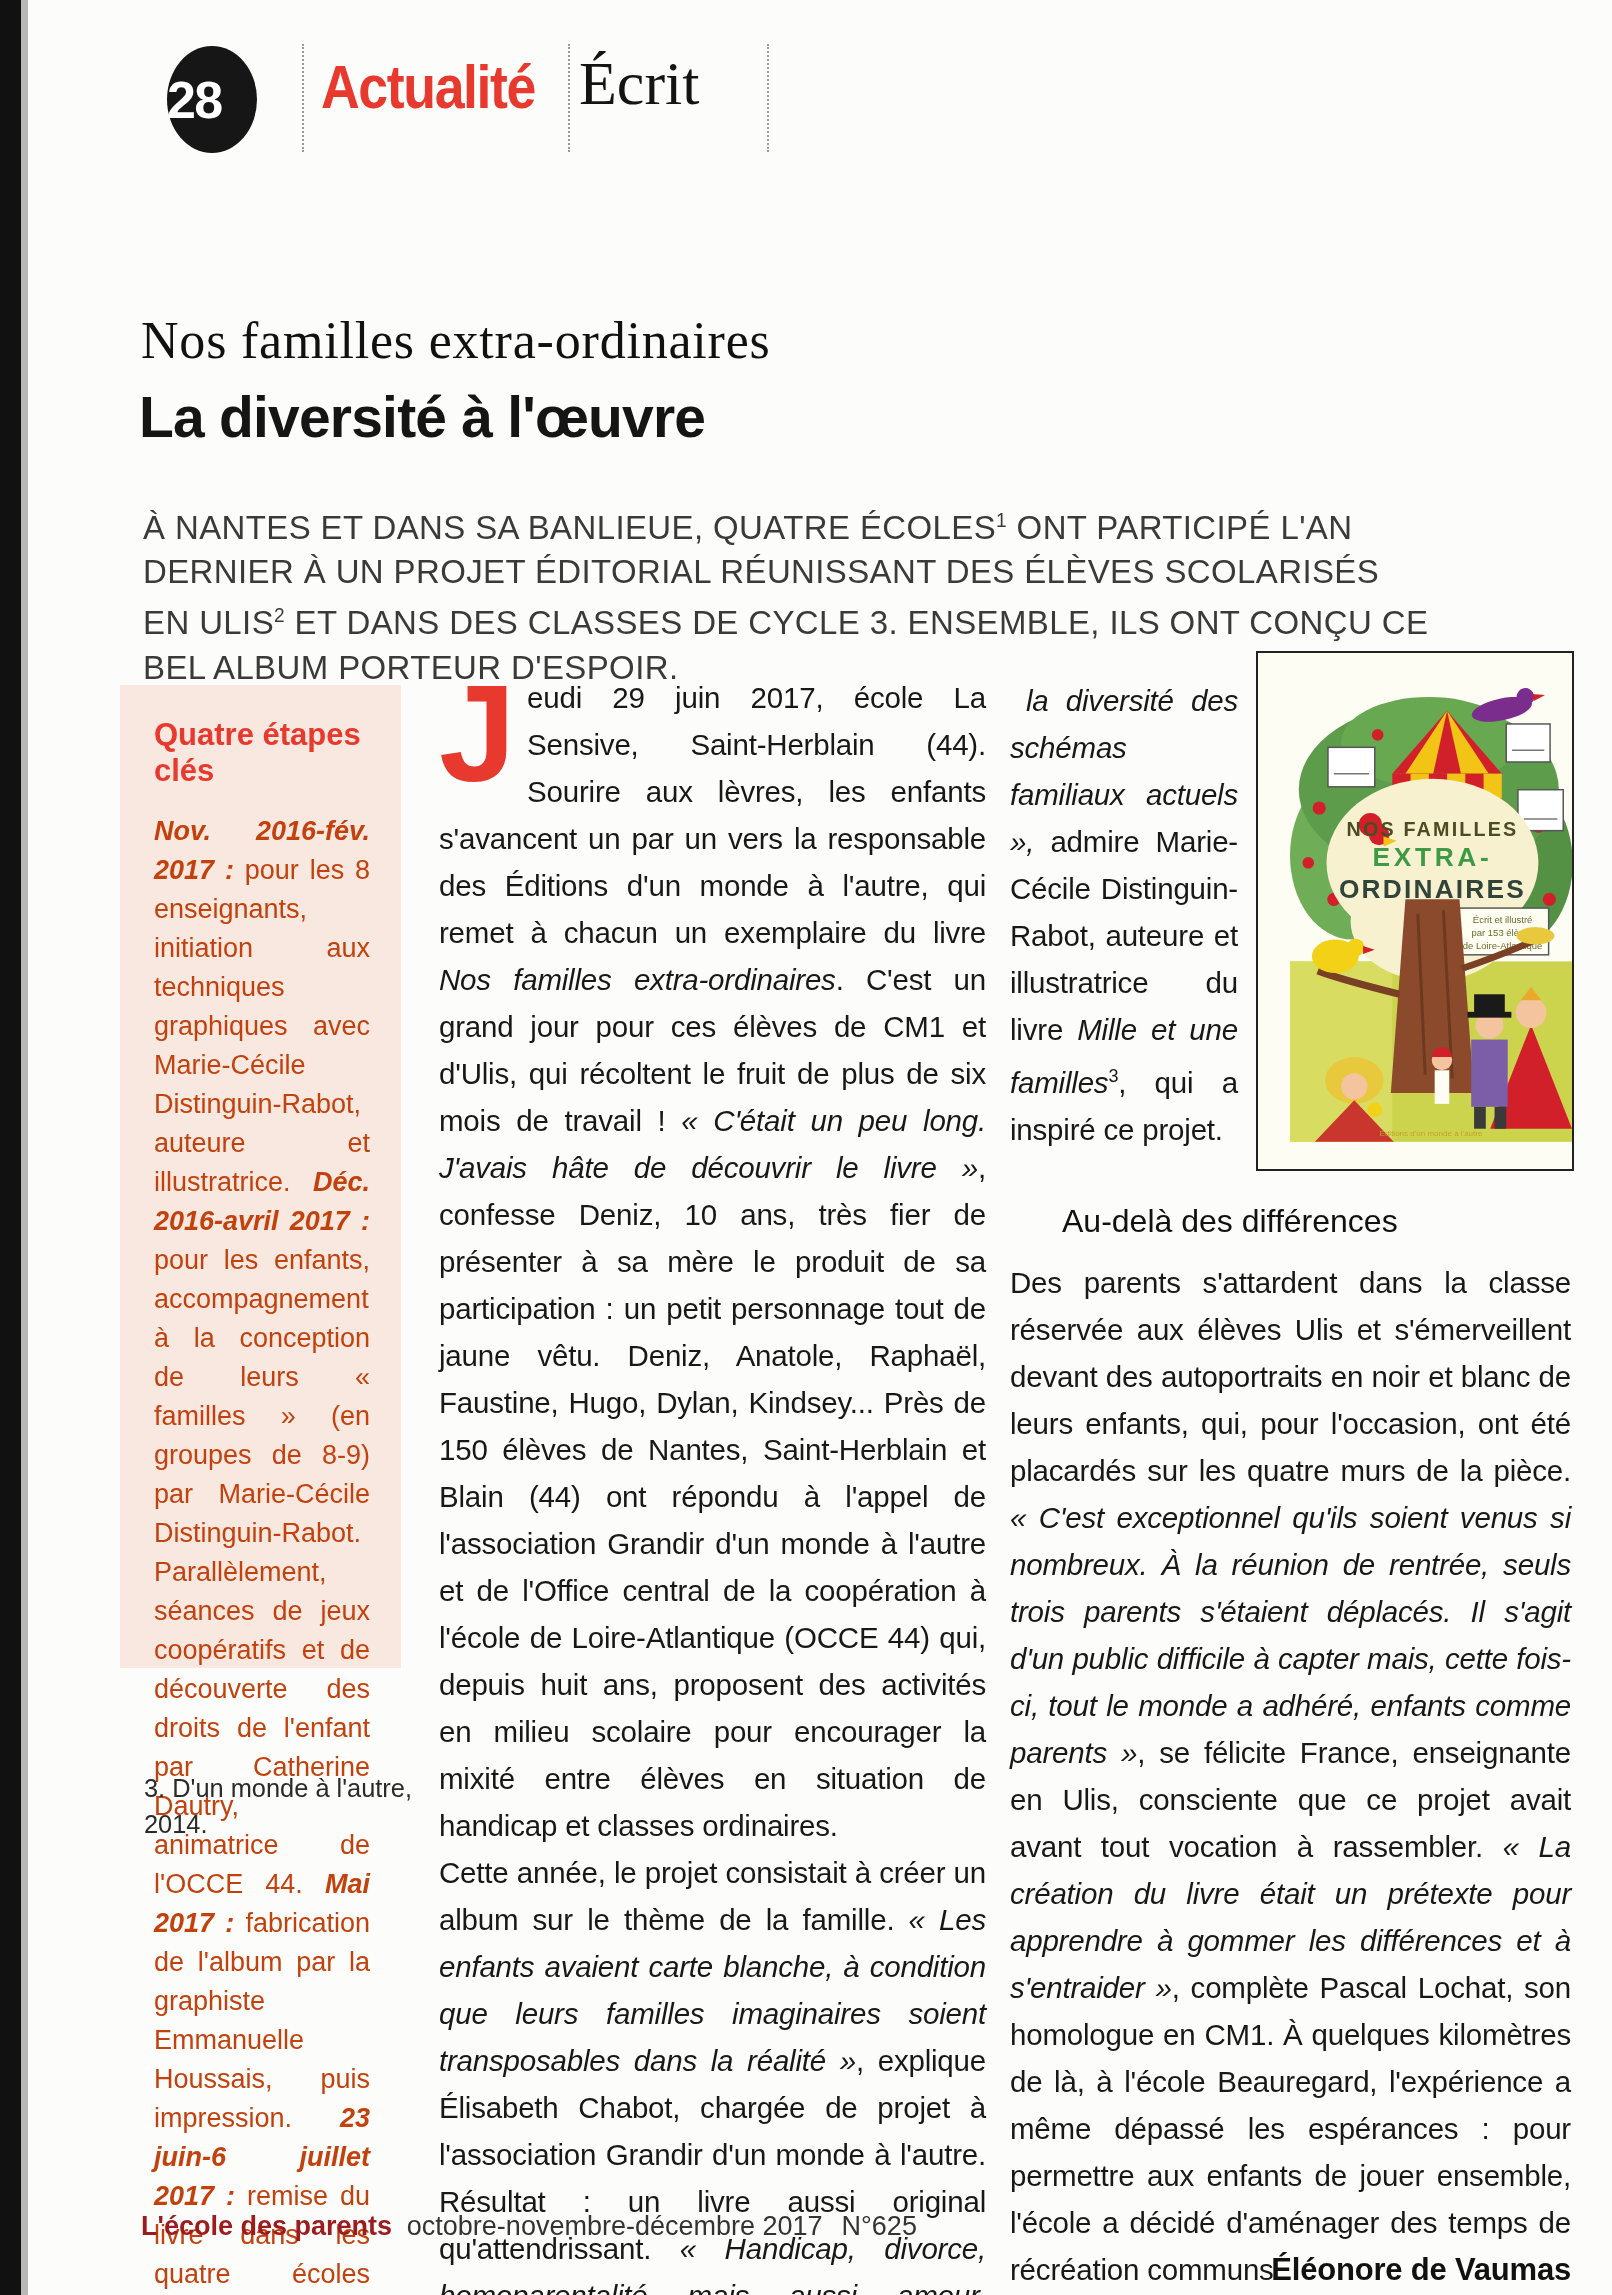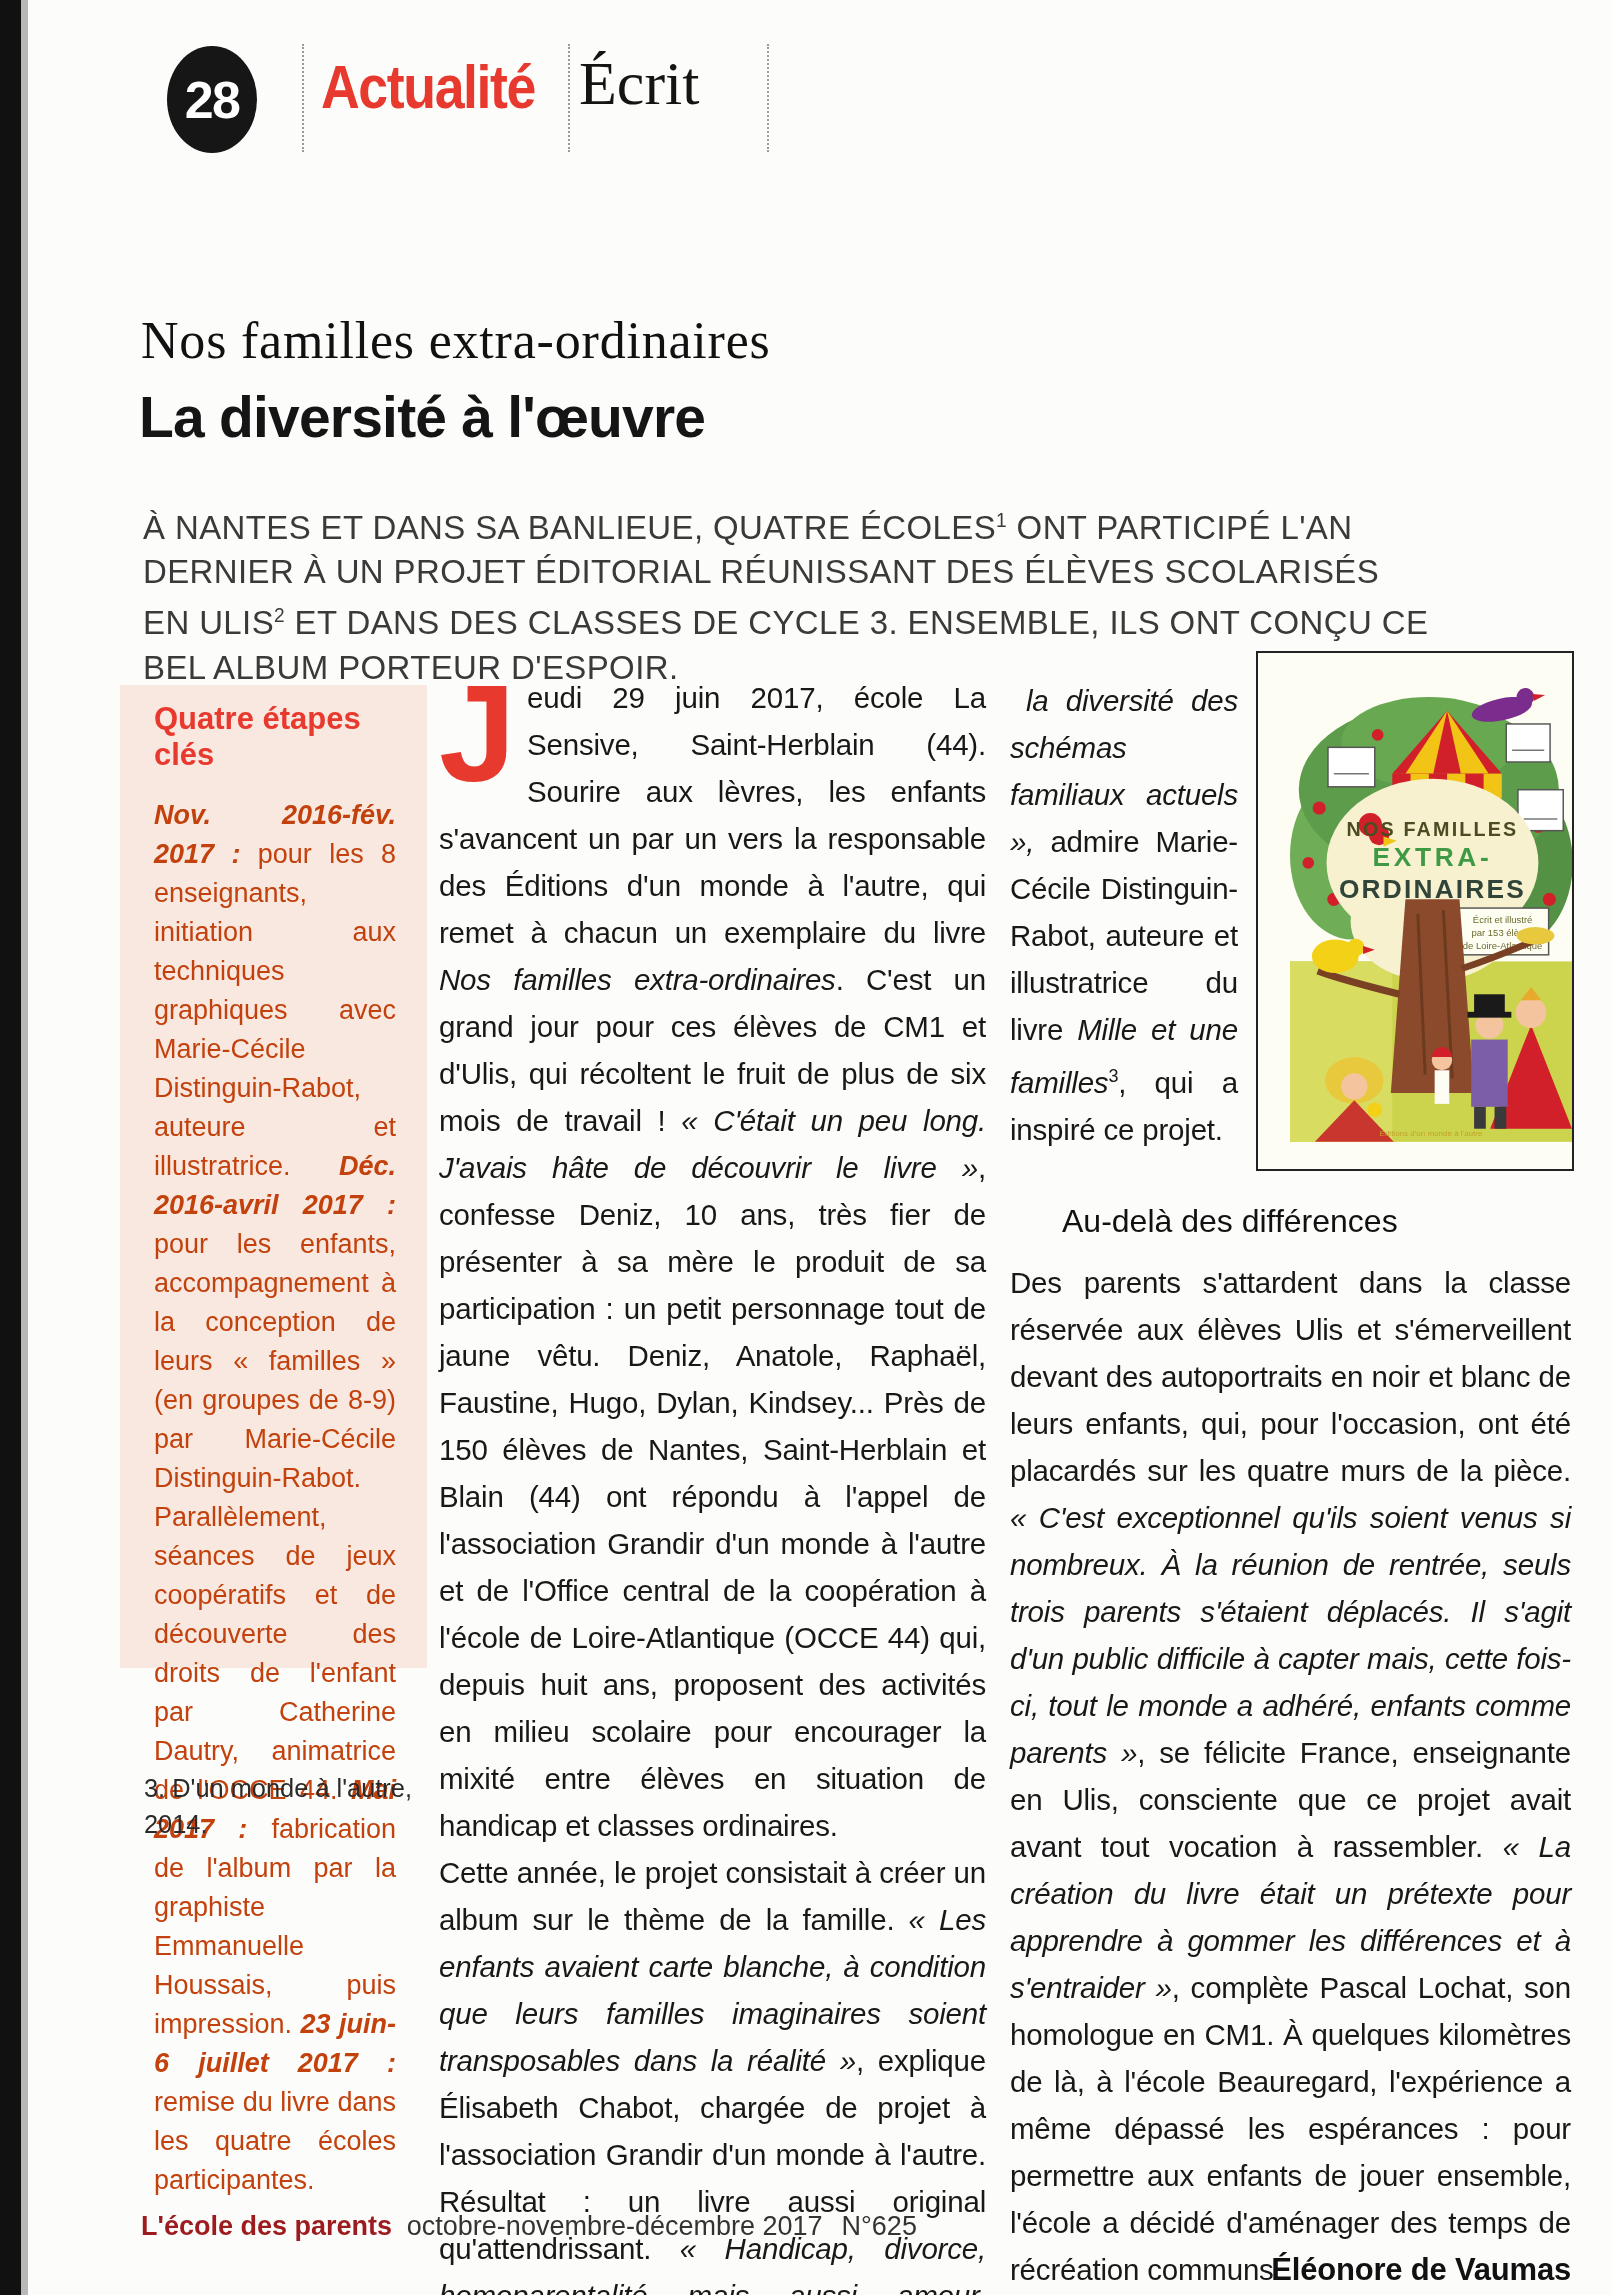--- a/index.html
+++ b/index.html
@@ -4,41 +4,41 @@
 <style>
   html,body{margin:0;padding:0;background:#e8e8e6;}
   #page{position:relative;width:1613px;height:2295px;background:#fcfcfa;overflow:hidden;
         font-family:"Liberation Sans",sans-serif;color:#1c1c1c;}
   
   .scan-edge{position:absolute;left:0;top:0;width:21px;height:2295px;background:#111;}
   .scan-edge2{position:absolute;left:21px;top:0;width:6.6px;height:2295px;background:#8a8a88;opacity:.6;}
 
   
   .page-badge{position:absolute;left:167px;top:46px;width:90px;height:107px;background:#161616;
-              border-radius:50%;display:flex;align-items:center;justify-content:center;}
+              border-radius:50%;display:flex;align-items:center;justify-content:flex-start;}
   .page-badge span{color:#fff;font-size:52px;font-weight:bold;letter-spacing:-1.6px;}
   .vrule{position:absolute;top:44px;height:108px;width:0;border-left:2.5px dotted #9a9a9a;}
   .vr1{left:302px;} .vr2{left:568px;} .vr3{left:767px;}
   .kicker-section{position:absolute;left:321px;top:52px;font-size:61px;font-weight:800;
                   color:#e8392e;transform:scaleX(.88);transform-origin:left top;letter-spacing:-1.6px;}
   .kicker-sub{position:absolute;left:579px;top:48px;font-size:62px;color:#141414;
               font-family:"Liberation Serif",serif;}
 
   
   .title-serif{position:absolute;left:141px;top:311px;font-size:52px;font-weight:400;
                font-family:"Liberation Serif",serif;color:#111;letter-spacing:0.8px;}
   .title-bold{position:absolute;left:139px;top:384px;font-size:57px;font-weight:800;
               color:#151515;letter-spacing:-0.8px;}
   .standfirst{position:absolute;left:143px;top:498px;width:1328px;font-size:34px;line-height:44px;
               color:#3a3a3a;letter-spacing:0.4px;transform:scaleX(.97);transform-origin:left top;}
   .standfirst sup{font-size:19.7px;}
 
   
-  .sidebar{position:absolute;left:120px;top:685px;width:307px;height:983px;background:#f8e8e0;
-           box-sizing:border-box;padding:16px 31px 0 34px;}
+  .sidebar{position:absolute;left:120px;top:685px;width:281px;height:983px;background:#f8e8e0;
+           box-sizing:border-box;padding:32px 31px 0 34px;}
   .sidebar h3{margin:0 0 23px 0;font-size:31px;color:#e8392e;font-weight:800;}
   .sidebar p{margin:0;font-size:27px;line-height:39px;color:#c2410c;text-align:justify;}
   .sidebar .lead{font-weight:bold;font-style:italic;}
 
   
   .footnotes{position:absolute;left:144px;top:1770px;width:287px;font-size:25.4px;line-height:36px;color:#2a2a2a;}
   .footnotes p{margin:0 0 14.8px 0;}
 
   
   .col{position:absolute;text-align:justify;font-size:29.5px;line-height:47px;color:#181818;letter-spacing:-0.2px;}

